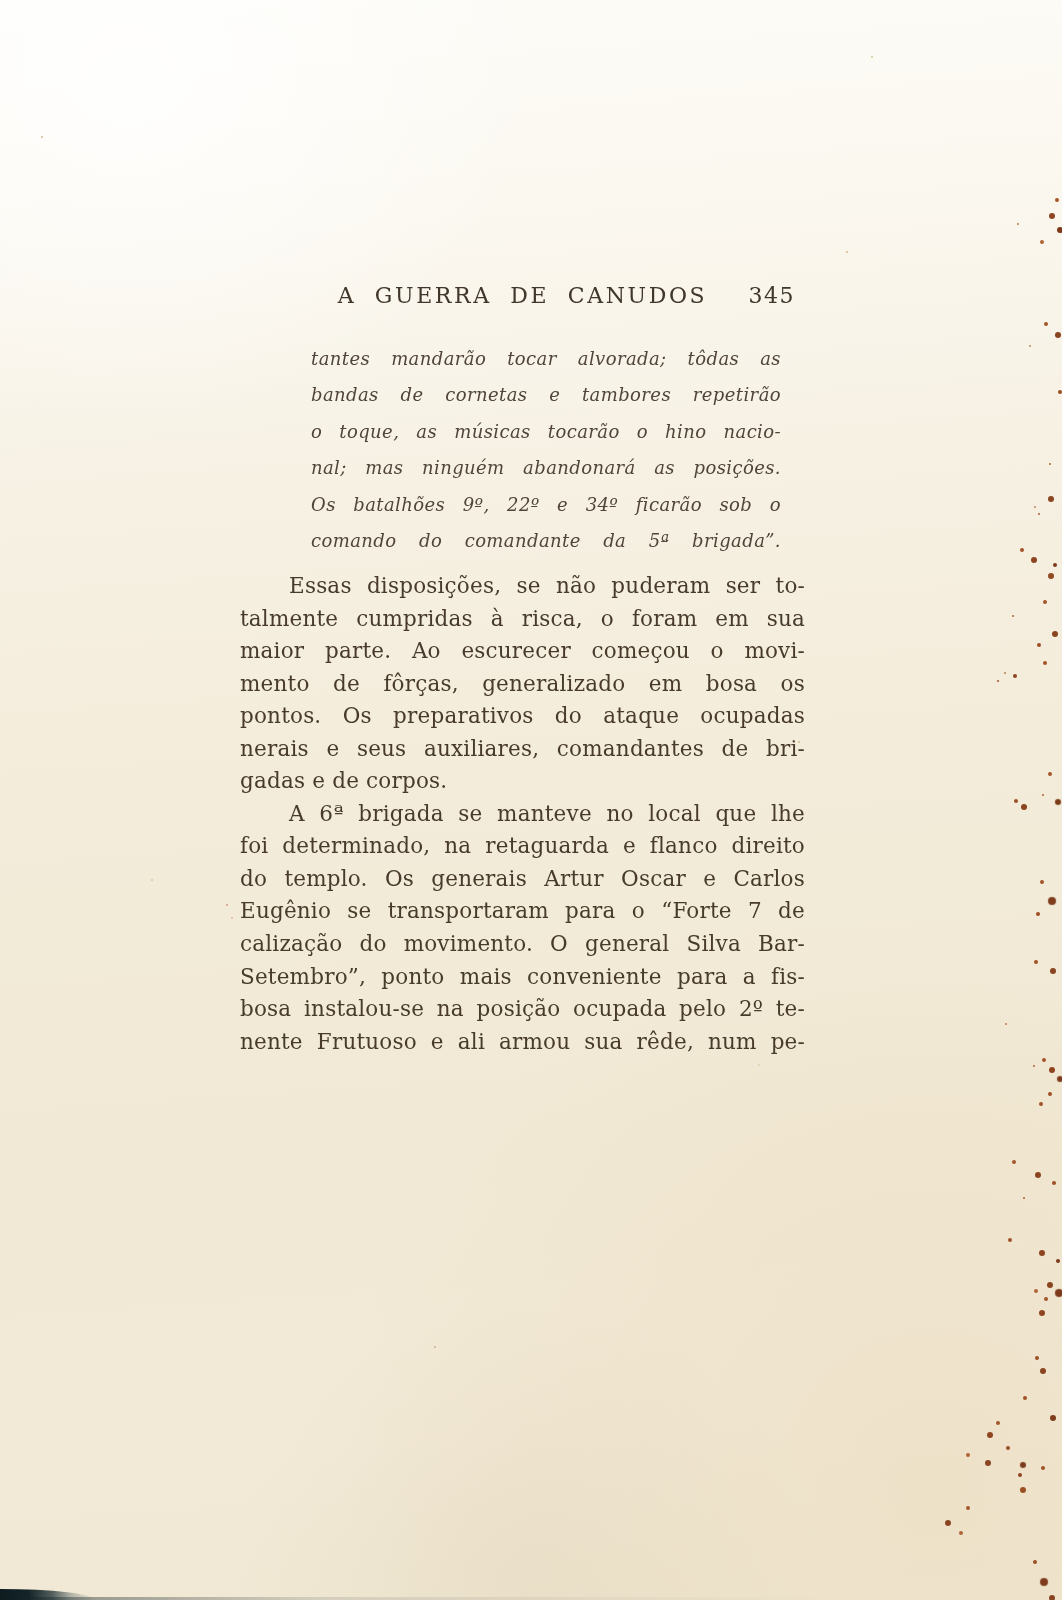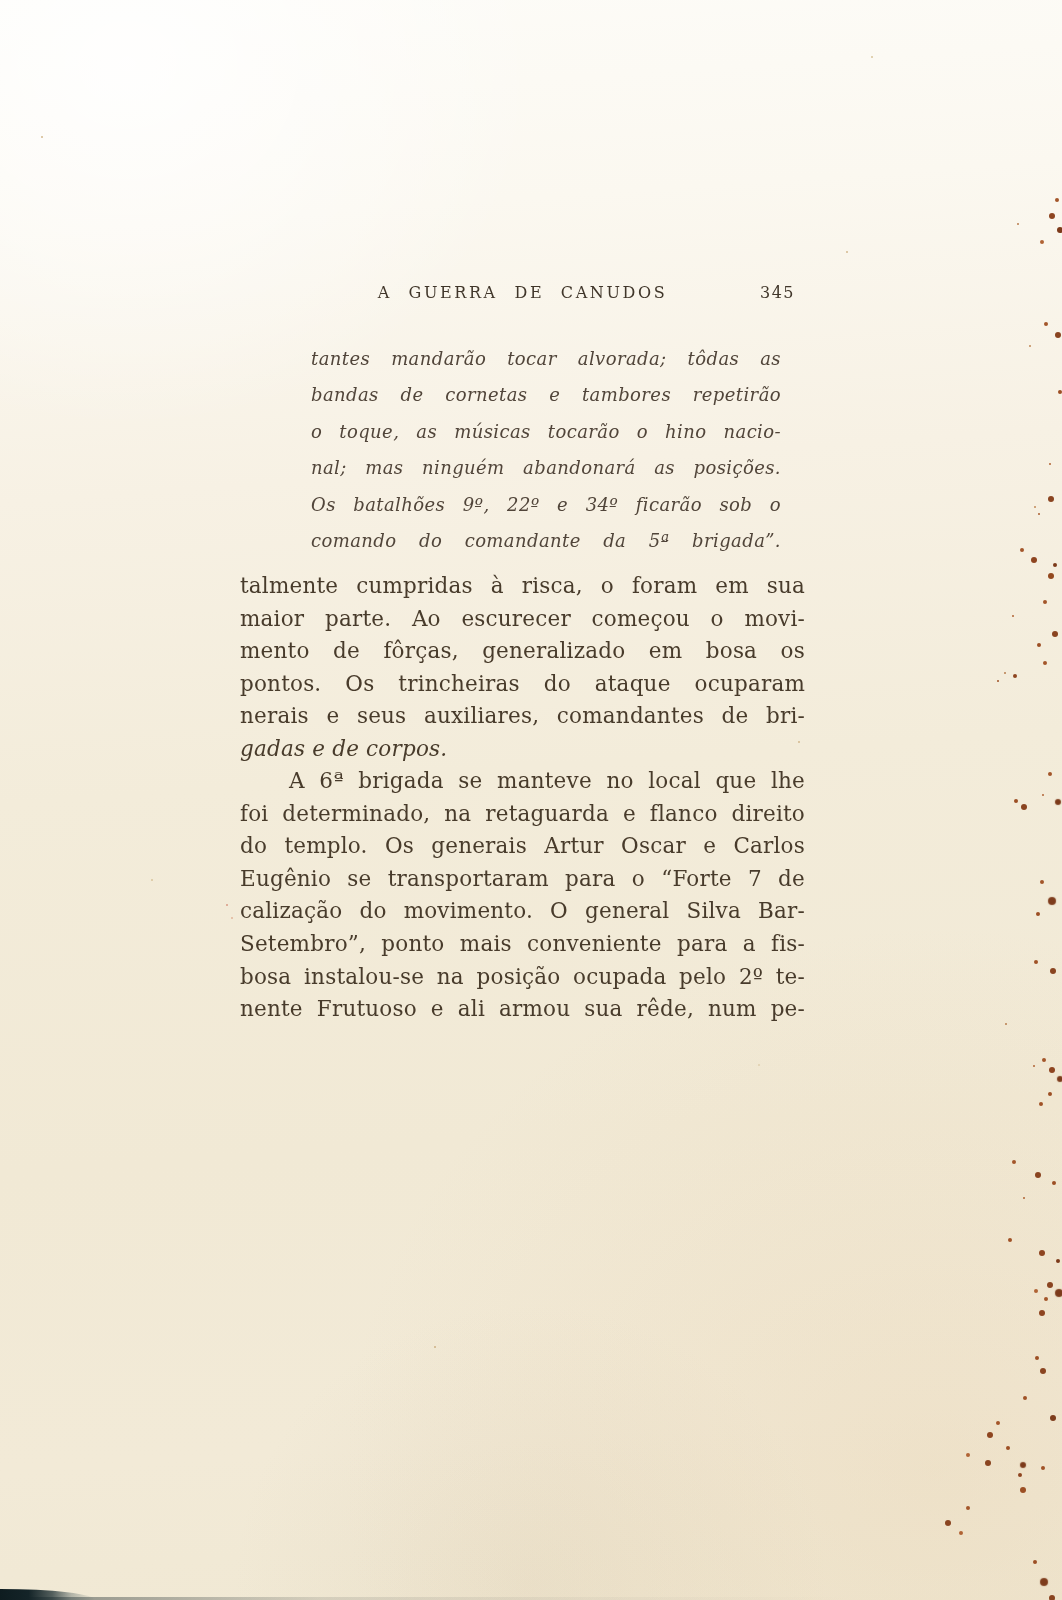--- a/index.html
+++ b/index.html
@@ -17,21 +17,21 @@
     content:"";position:absolute;inset:0;pointer-events:none;
     background:
       radial-gradient(90% 55% at 88% 92%, rgba(228,203,165,0.28), transparent 62%),
       radial-gradient(65% 38% at 12% 4%, rgba(255,255,255,0.85), transparent 60%),
       radial-gradient(40% 25% at 50% 99%, rgba(205,188,158,0.18), transparent 70%);
   }
 
   
   .header{
     position:absolute;top:283px;left:240px;width:565px;height:26px;
-    font-size:16px;color:#40362a;
+    font-size:22px;color:#40362a;
   }
   .header .title{
     display:block;text-align:center;
     letter-spacing:2.6px;word-spacing:9px;
   }
   .header .pagenum{
     position:absolute;right:10px;top:0;letter-spacing:1.5px;margin-left:47px;
   }
 
   
@@ -44,21 +44,21 @@
 
   
   .bodytext{
     position:absolute;top:570px;left:240px;width:565px;
     font-size:21.5px;line-height:32.55px;
     letter-spacing:0.2px;color:#483b2b;
   }
   .bodytext .tline{height:32.55px;}
 
   .tline{text-align:justify;text-align-last:justify;overflow:visible;}
-  .tline.no-j{text-align-last:left;font-style:italic;}
+  .tline.no-j{text-align-last:left;}
   .tline.indent{text-indent:49px;}
 
   
   .foxing{
     position:absolute;top:0;left:0;width:4px;height:4px;border-radius:50%;
     background:transparent;pointer-events:none;
     box-shadow:
       1055px 198px 0 0 #a3562a, 1050px 214px 0 1px #8e4520,
       1058px 228px 0 1px #7c3a1a, 1040px 240px 0 0 #b06334,
       1016px 222px 0 -1px #b97d4e, 1044px 322px 0 0 #a3562a,
@@ -131,24 +131,25 @@
       <div class="tline">tantes mandarão tocar alvorada; tôdas as</div>
       <div class="tline">bandas de cornetas e tambores repetirão</div>
       <div class="tline">o toque, as músicas tocarão o hino nacio-</div>
       <div class="tline">nal; mas ninguém abandonará as posições.</div>
       <div class="tline">Os batalhões 9º, 22º e 34º ficarão sob o</div>
       <div class="tline">comando do comandante da 5ª brigada”.</div>
     </div>
 
   <div class="bodytext">
       <div>
+        <div class="tline indent">Essas disposições, se não puderam ser to-</div>
         <div class="tline">talmente cumpridas à risca, o foram em sua</div>
         <div class="tline">maior parte. Ao escurecer começou o movi-</div>
         <div class="tline">mento de fôrças, generalizado em bosa os</div>
-        <div class="tline">pontos.  Os  trincheiras do ataque ocuparam</div>
+        <div class="tline">pontos.  Os  preparativos do ataque ocupadas</div>
         <div class="tline">nerais e seus auxiliares, comandantes de bri-</div>
         <div class="tline no-j">gadas e de corpos.</div>
       </div>
       <div>
         <div class="tline indent">A 6ª brigada se manteve no local que lhe</div>
         <div class="tline">foi determinado, na retaguarda e flanco direito</div>
         <div class="tline">do templo. Os generais Artur Oscar e Carlos</div>
         <div class="tline">Eugênio se transportaram para o “Forte 7 de</div>
         <div class="tline">calização do movimento. O general Silva Bar-</div>
         <div class="tline">Setembro”, ponto mais conveniente para a fis-</div>

